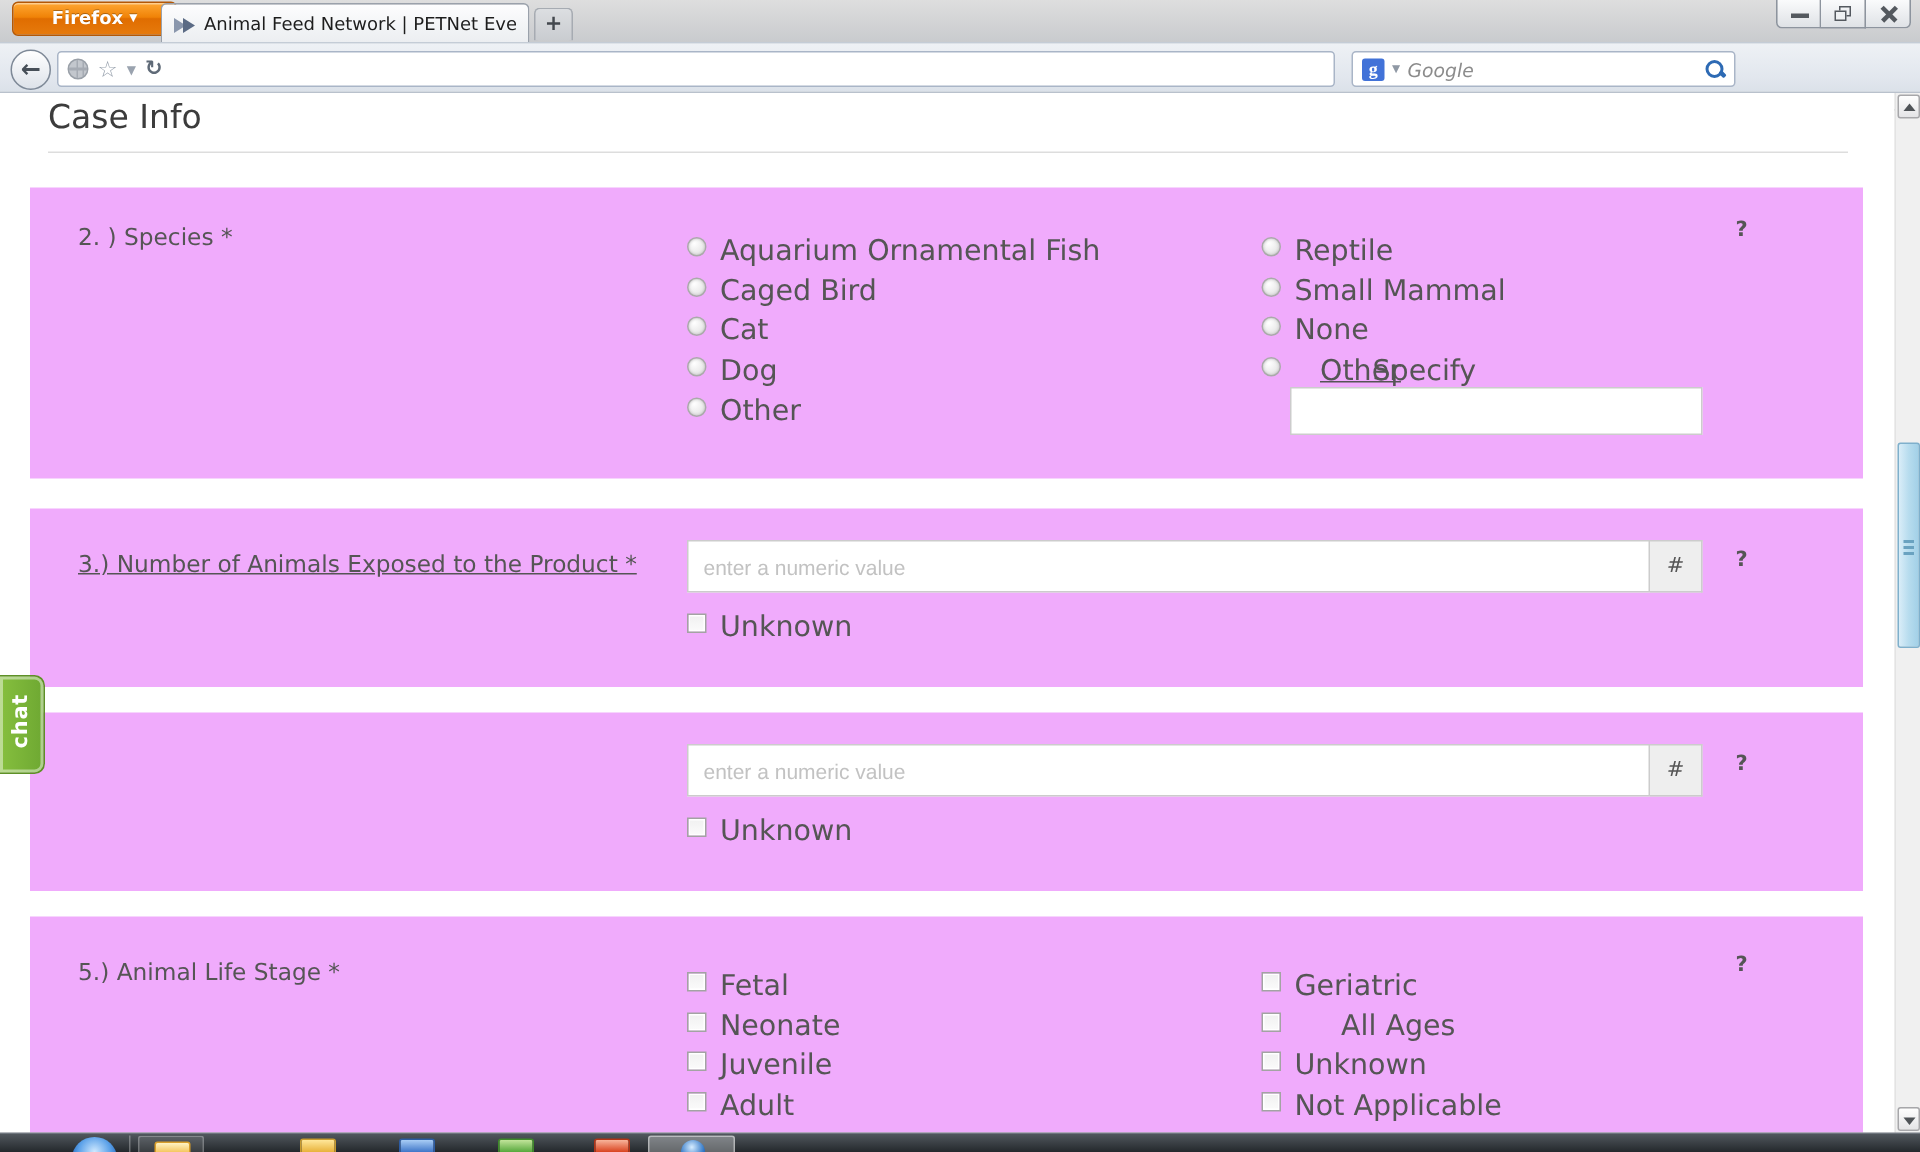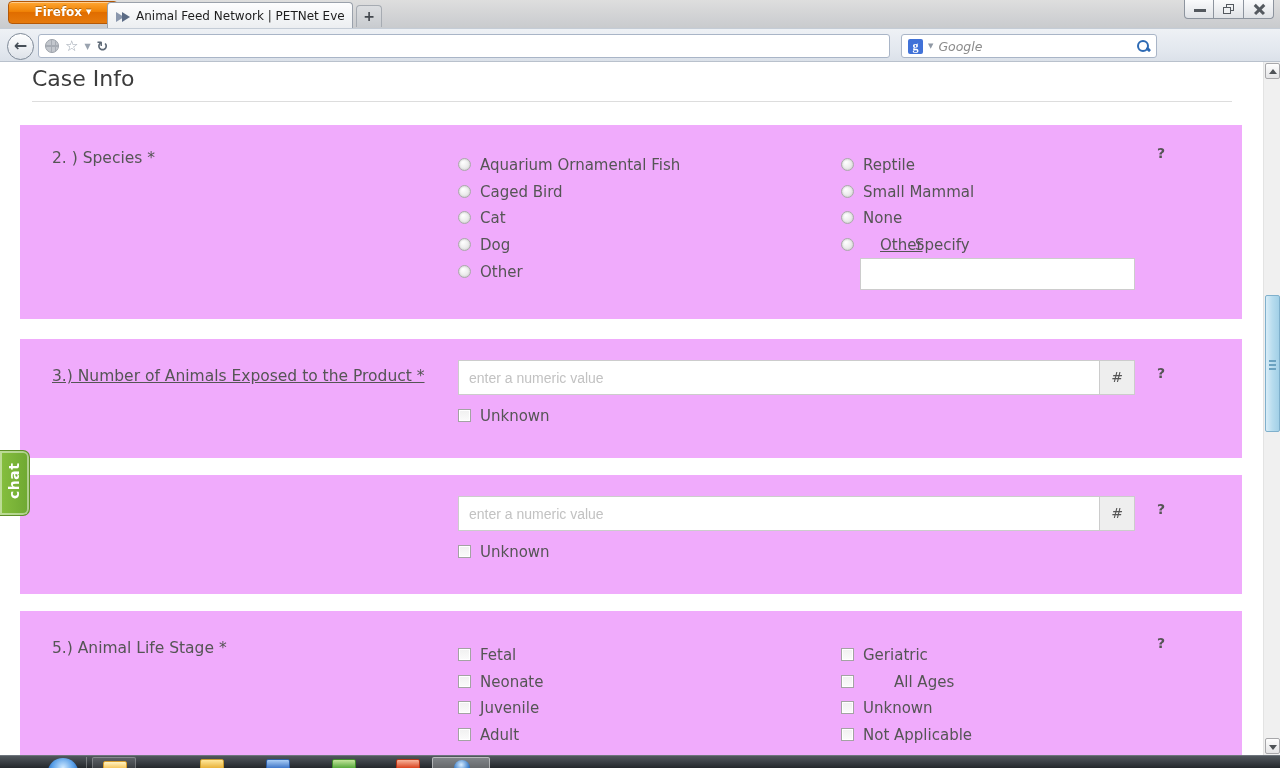--- a/index.html
+++ b/index.html
@@ -89,21 +89,21 @@
   #page-title { position:absolute; left:32px; top:4px; font-size:22px; color:#3c3c3c; }
   #title-rule { position:absolute; left:32px; top:39px; width:1200px; border-top:1px solid #ddd; }
 
   .panel { position:absolute; left:20px; width:1222px; background:#f0abfc; }
   .q-label { position:absolute; left:32px; font-size:15.5px; color:#555; }
   .help { position:absolute; left:1137px; font-size:14px; font-weight:bold; color:#555; cursor:pointer;}
   .radio { position:absolute; width:13px; height:13px; border:1px solid #aaa; border-radius:50%;
     background:radial-gradient(circle at 35% 30%,#ffffff,#dcdcdc); box-shadow:inset 0 0 2px #bbb; cursor:pointer;}
   .check { position:absolute; width:13px; height:13px; border:1px solid #a3a3a3;
     background:linear-gradient(180deg,#f0f0f0,#fbfbfb); box-shadow:inset 0 0 0 1px #fff; cursor:pointer;}
-  .opt-label { position:absolute; font-size:15px; color:#555; white-space:nowrap; cursor:default;text-align:center;}
+  .opt-label { position:absolute; font-size:19px; color:#555; white-space:nowrap; cursor:default;text-align:center;}
   .text-input { position:absolute; background:#fff; border:1px solid #ccc; font-size:14px;
     color:#444; padding:0 10px; outline:none; }
   .text-input::placeholder { color:#c2c2c2; }
   .addon { position:absolute; width:35px; background:#eee; border:1px solid #ccc; border-left:none;
     color:#555; font-style:italic; font-size:14px; text-align:center; cursor:pointer;}
 
   #chat-tab { position:absolute; left:0; top:450px; width:30px; height:66px;
     background:linear-gradient(90deg,#86bf3e,#6ea832); border:1px solid #5e9027;
     border-left:none; border-radius:0 7px 7px 0;
     box-shadow:inset 0 0 0 2px rgba(255,255,255,.45); cursor:pointer;}

